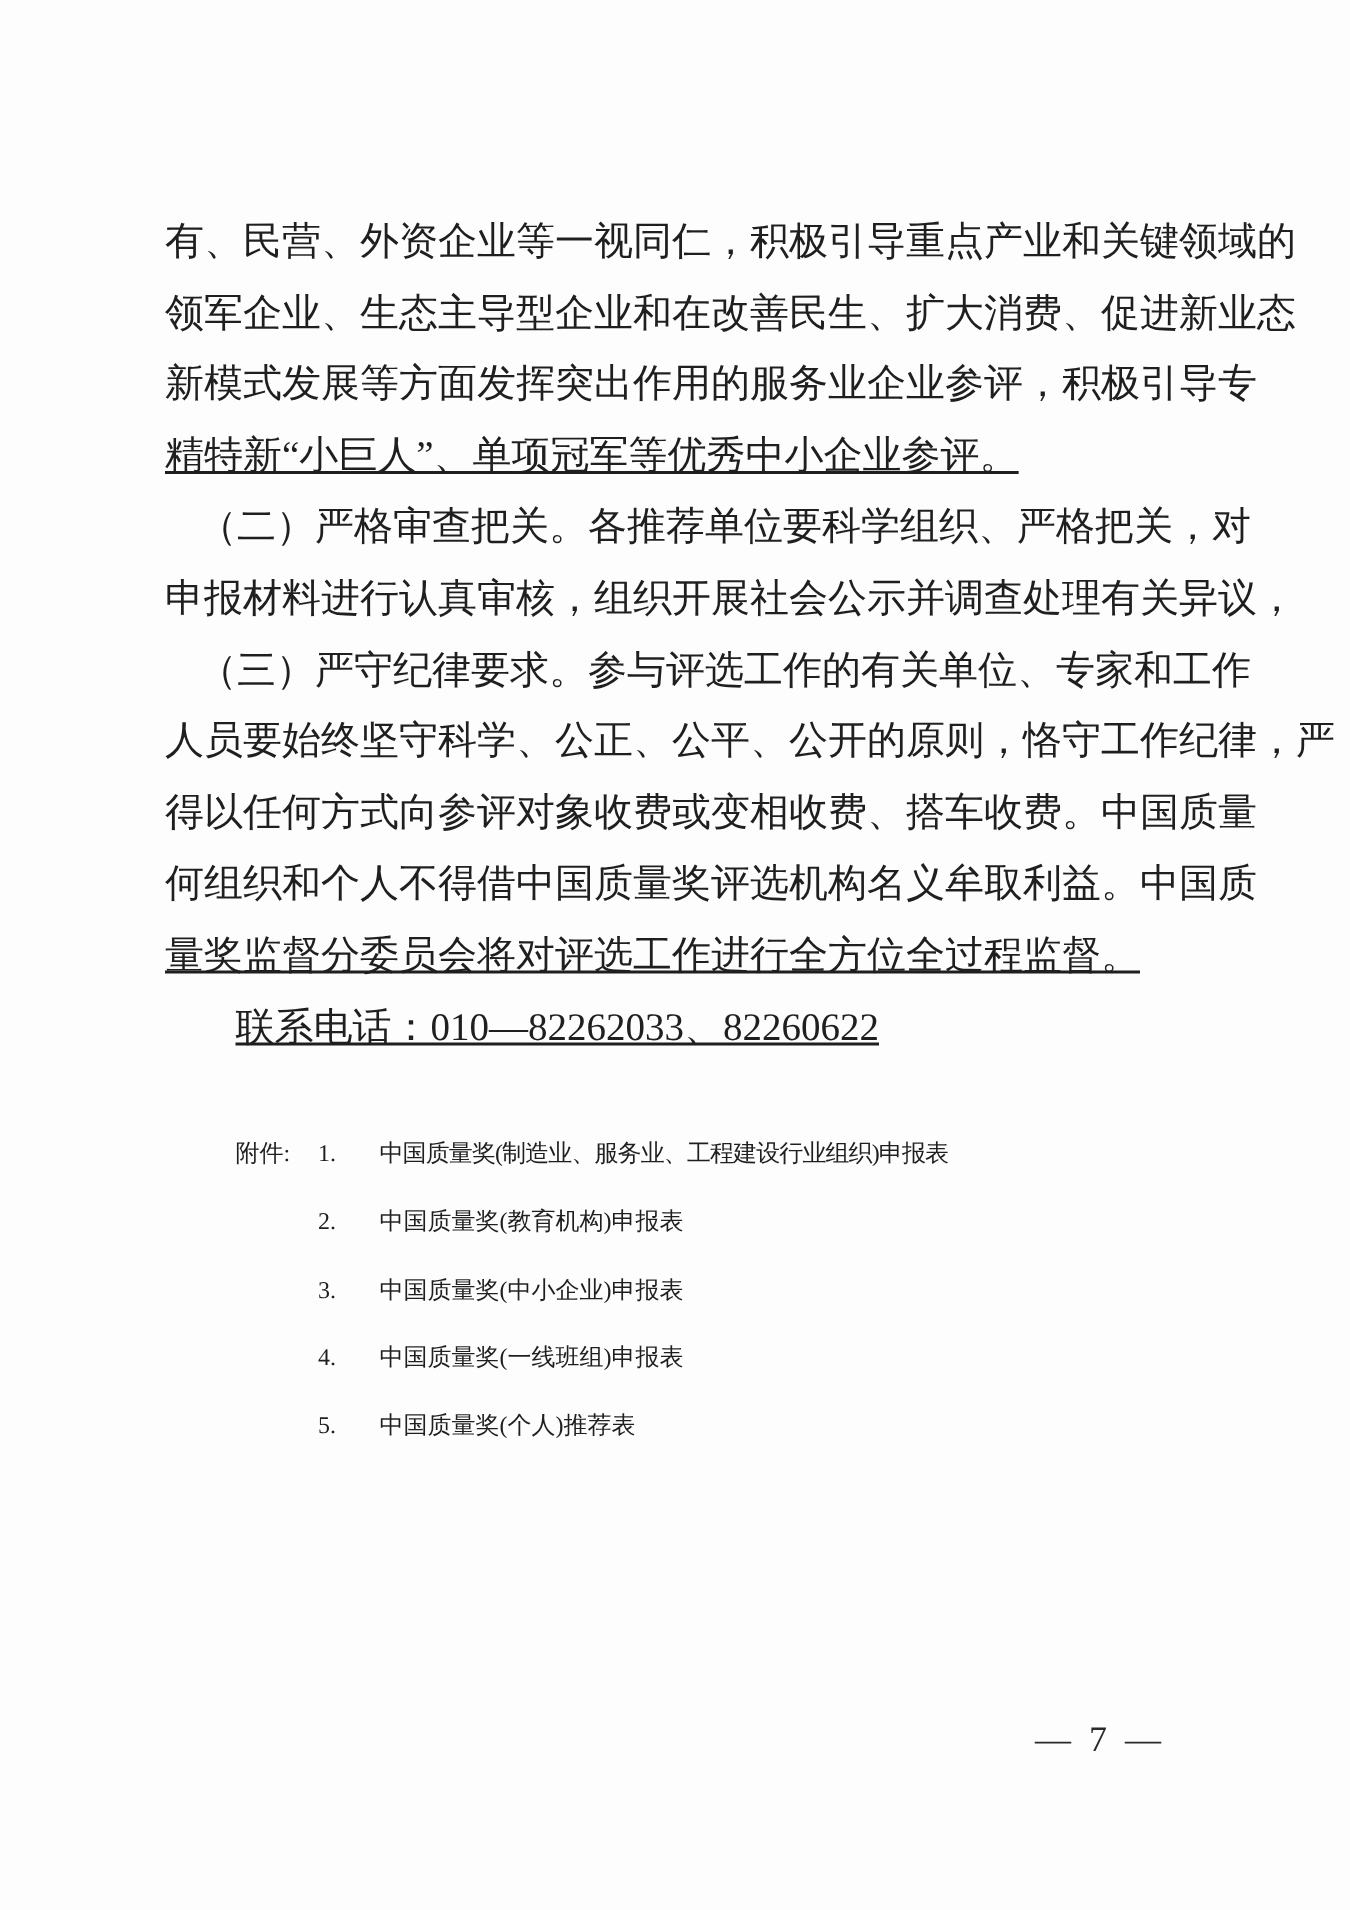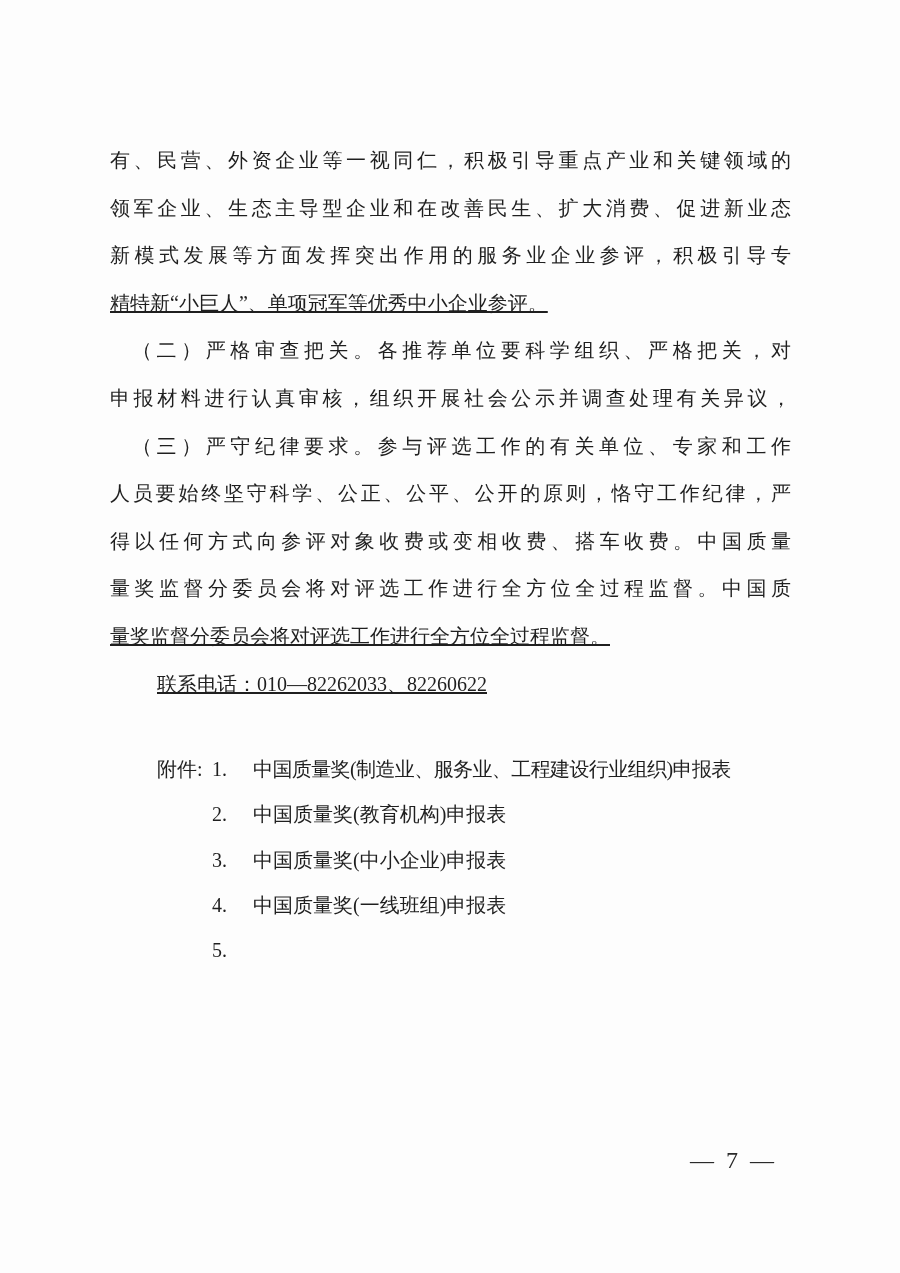--- a/index.html
+++ b/index.html
@@ -13,41 +13,41 @@
     overflow: hidden;
   }
   .content {
     position: absolute;
     left: 110px;
     top: 137px;
     width: 681px;
   }
   .para { margin: 0; padding: 0; }
   .line {
-    font-size: 20px;
+    font-size: 26px;
     line-height: 47.6px;
     height: 47.6px;
     white-space: nowrap;
     text-align: justify;
     text-align-last: justify;
     text-justify: inter-character;
     overflow: visible;
   }
   .line.end {
     text-align-last: left;
     white-space: normal;
     text-decoration: underline;
   }
   .ind1 { text-indent: 22px; }
   .ind2 { text-indent: 47px; }
 
   .attachments { margin-top: 39px; padding-left: 47px; }
   .attach-row {
     display: flex;
-    font-size: 20px;
+    font-size: 16px;
     line-height: 45.2px;
     height: 45.2px;
     white-space: nowrap;
   }
   .attach-label { flex: 0 0 55px; }
   .attach-num   { flex: 0 0 41px; }
   .attach-row.cont { padding-left: 55px; }
   .attach-text.tight { letter-spacing: -0.6px; }
 
   .pagenum {
@@ -74,21 +74,21 @@
 
     <div class="para">
       <div class="line ind1">（二）严格审查把关。各推荐单位要科学组织、严格把关，对</div>
       <div class="line">申报材料进行认真审核，组织开展社会公示并调查处理有关异议，</div>
     </div>
 
     <div class="para">
       <div class="line ind1">（三）严守纪律要求。参与评选工作的有关单位、专家和工作</div>
       <div class="line">人员要始终坚守科学、公正、公平、公开的原则，恪守工作纪律，严</div>
       <div class="line">得以任何方式向参评对象收费或变相收费、搭车收费。中国质量</div>
-      <div class="line">量奖监督分委员会将对评选工作进行全方位全过程监督。中国质</div>
+      <div class="line">何组织和个人不得借中国质量奖评选机构名义牟取利益。中国质</div>
       <div class="line end">量奖监督分委员会将对评选工作进行全方位全过程监督。</div>
     </div>
 
     <div class="para">
       <div class="line end ind2">联系电话：010—82262033、82260622</div>
     </div>
 
     <div class="attachments">
       <div class="attach-row">
         <span class="attach-label">附件:</span>
@@ -102,19 +102,20 @@
       <div class="attach-row cont">
         <span class="attach-num">3.</span>
         <span class="attach-text">中国质量奖(中小企业)申报表</span>
       </div>
       <div class="attach-row cont">
         <span class="attach-num">4.</span>
         <span class="attach-text">中国质量奖(一线班组)申报表</span>
       </div>
       <div class="attach-row cont">
         <span class="attach-num">5.</span>
+        <span class="attach-text">中国质量奖(个人)推荐表</span>
       </div>
     </div>
 
   </div>
 
   <div class="pagenum">— 7 —</div>
 </div>
 
 </body></html>

